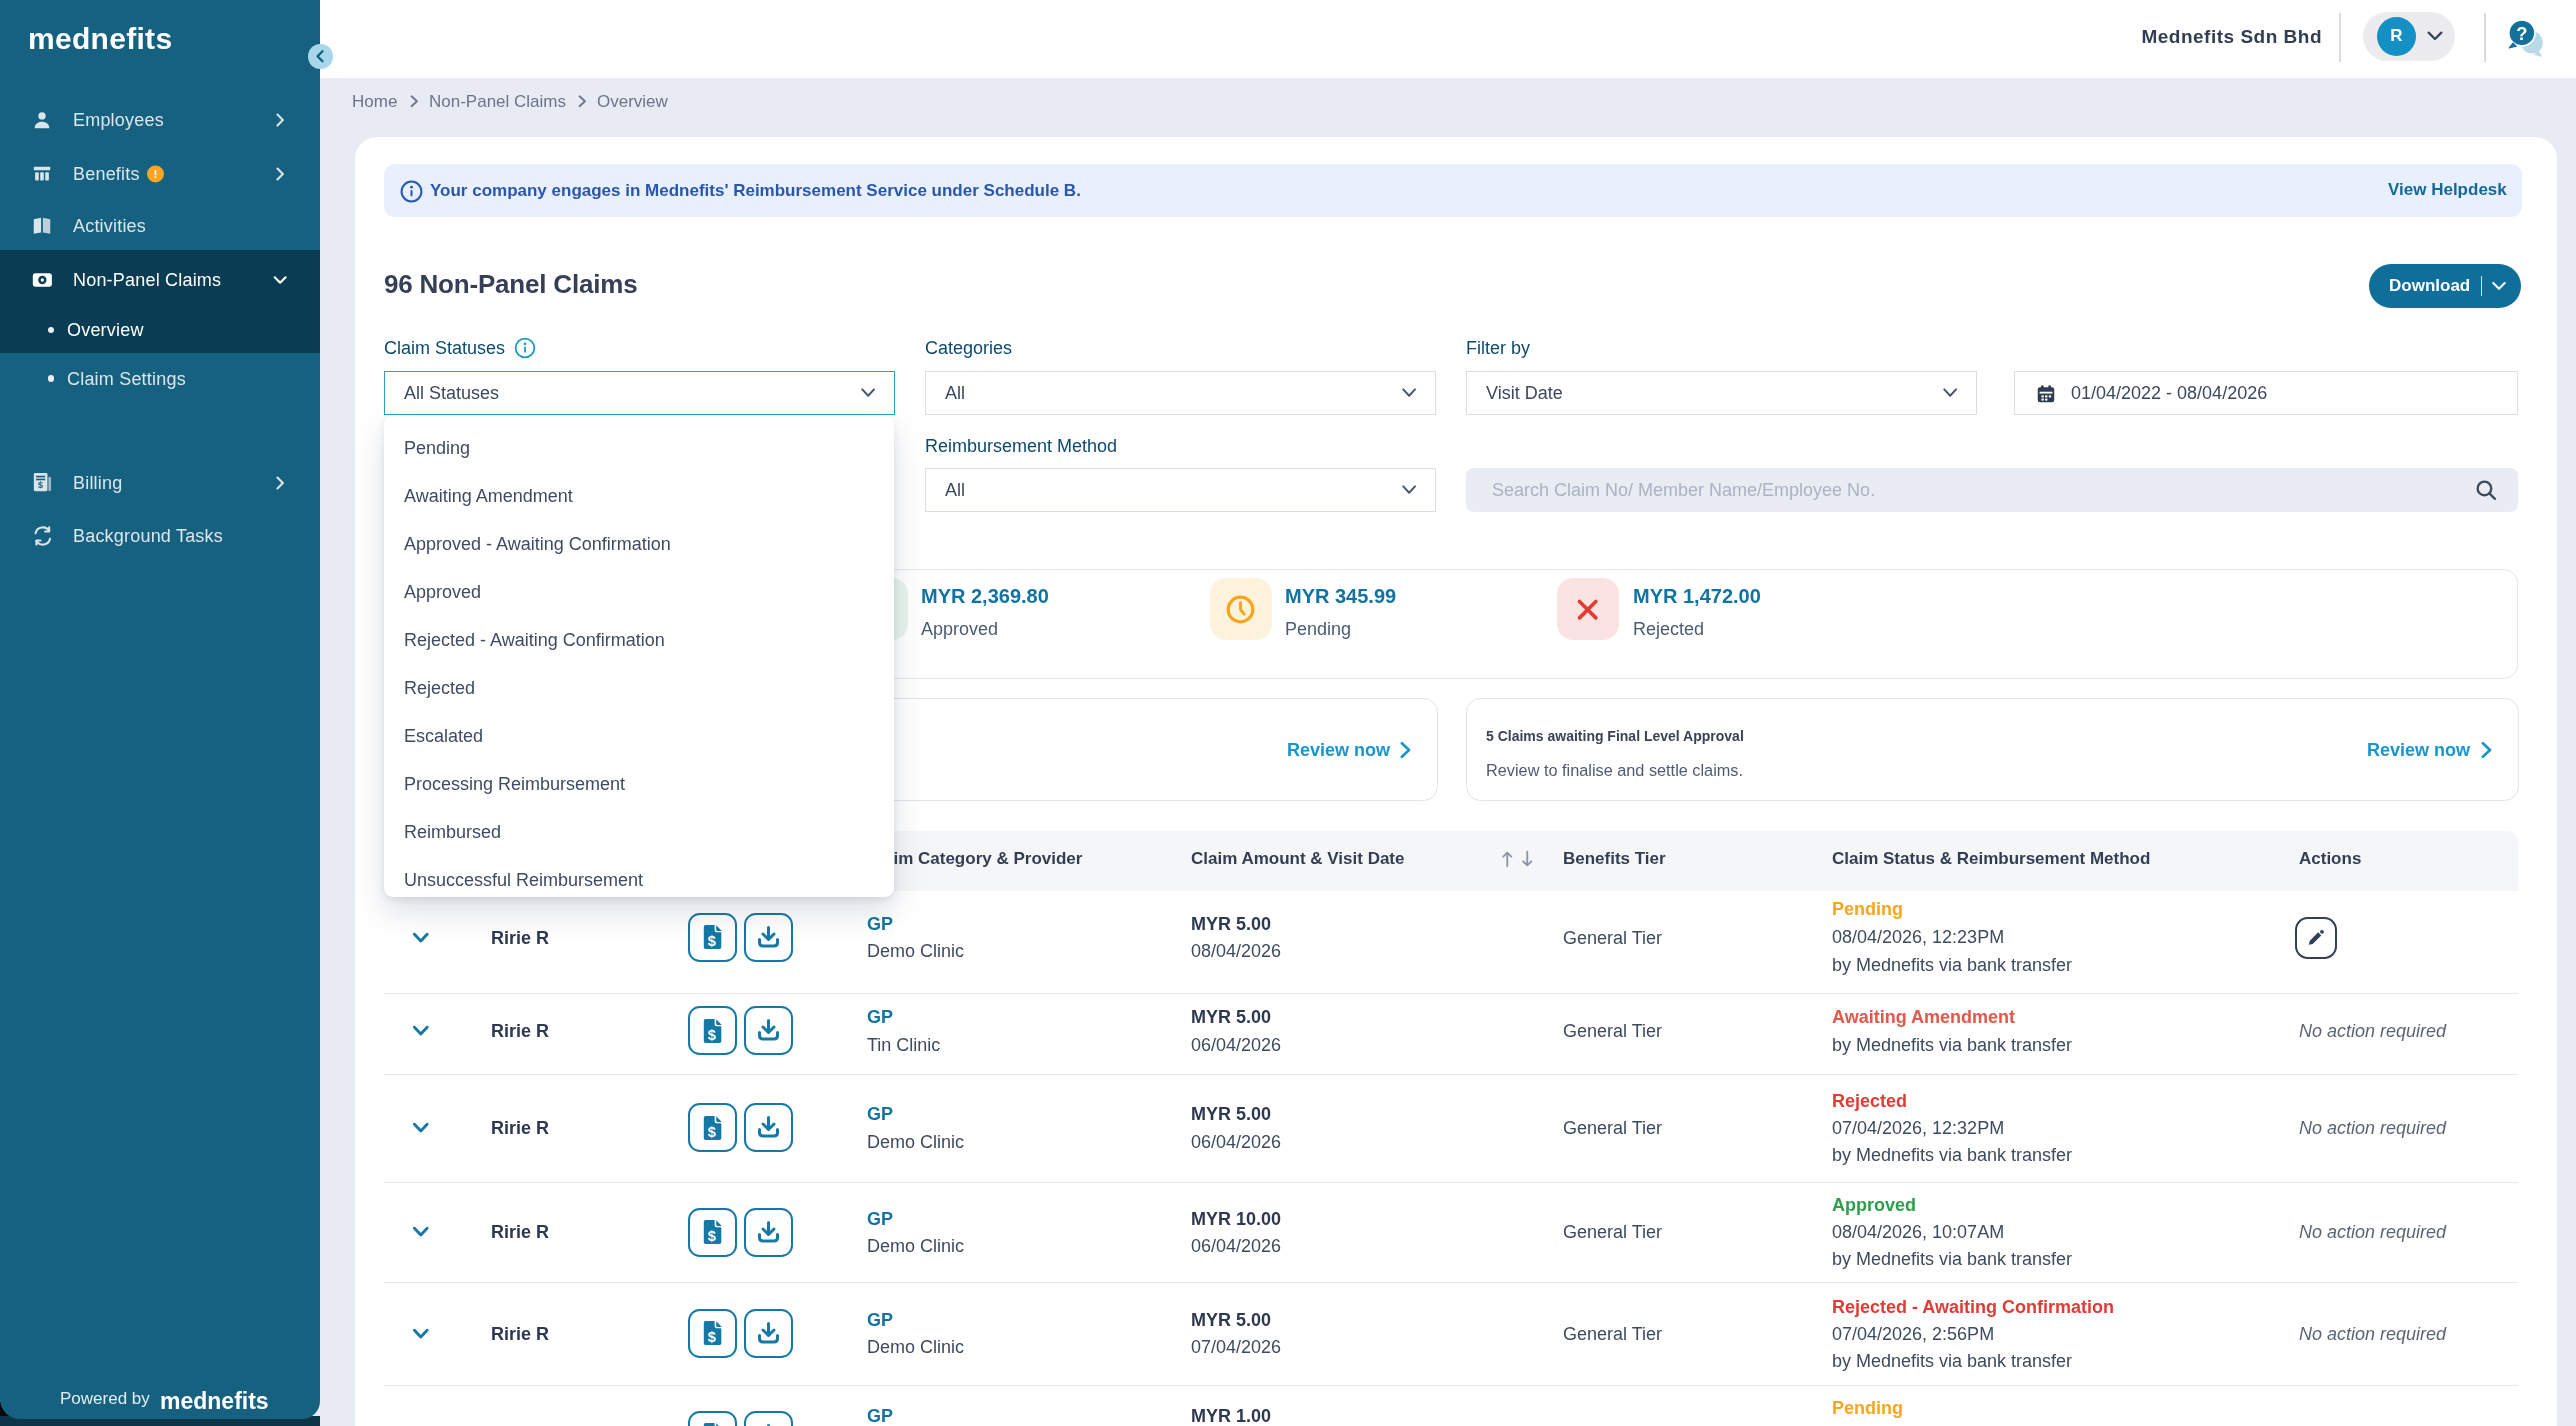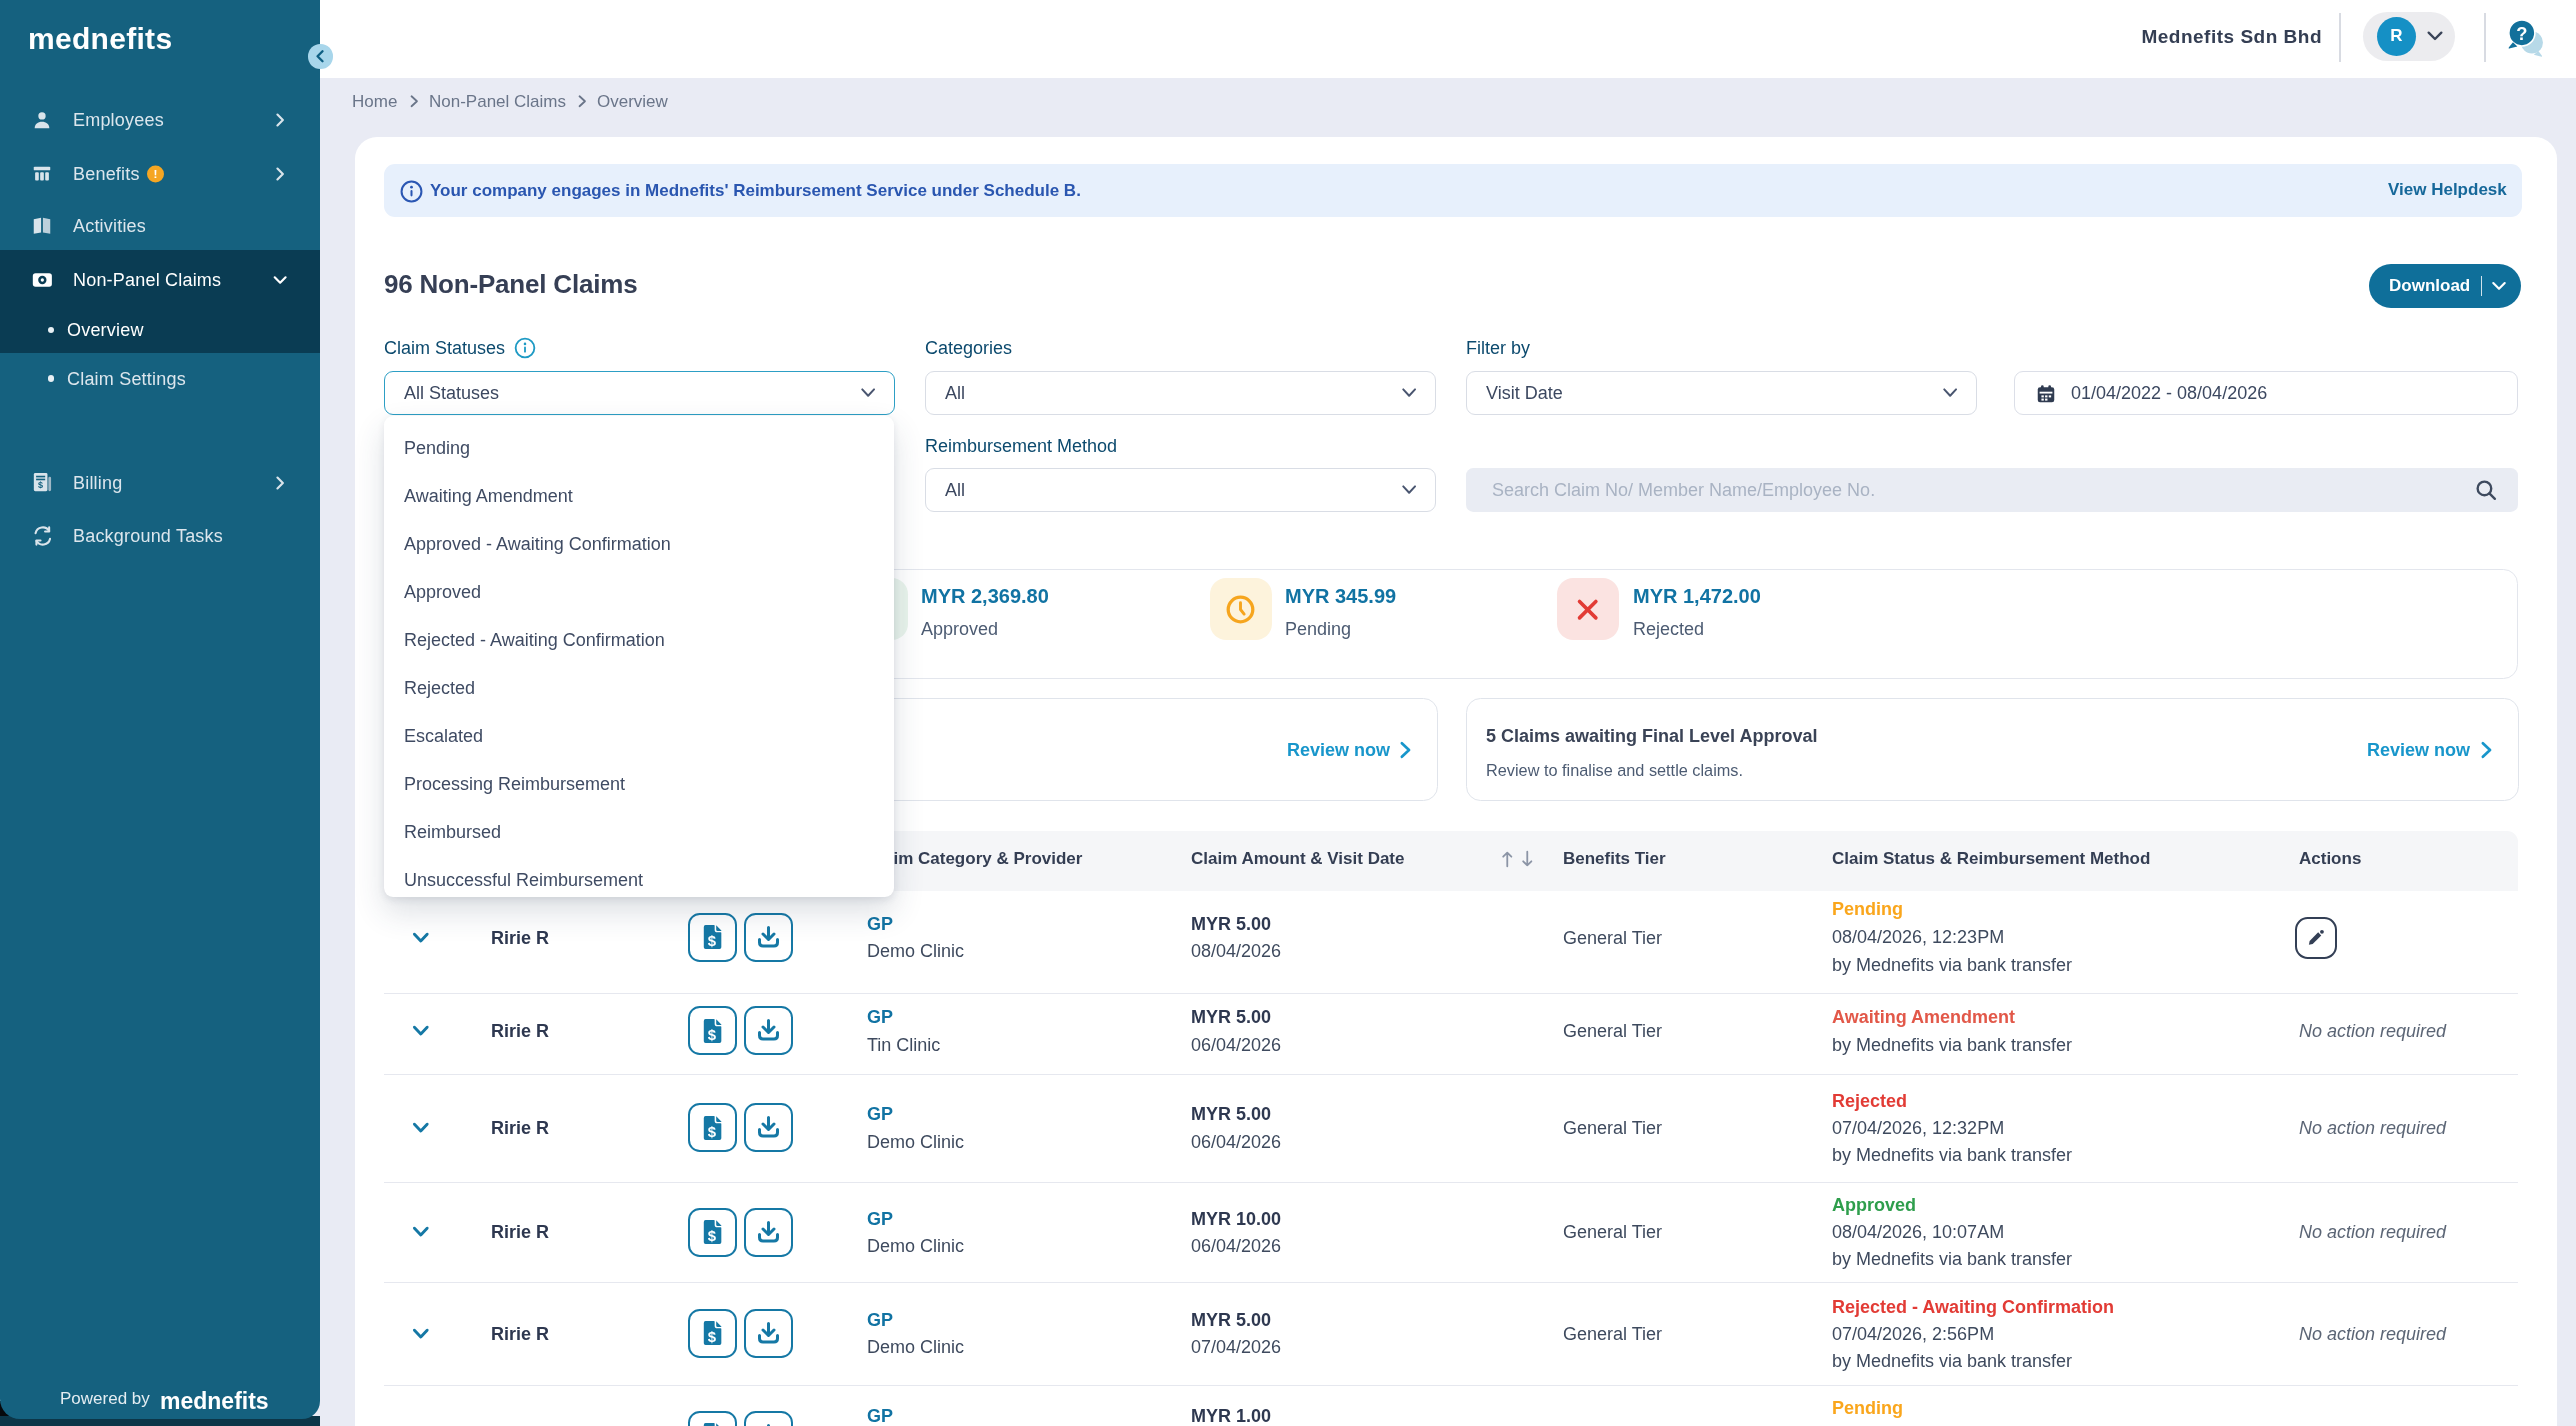--- a/index.html
+++ b/index.html
@@ -1,19 +1,19 @@
 <!DOCTYPE html>
 <html style="font-size:14.5px"><head>
 <meta charset="utf-8">
 <style>
   html,body{margin:0;padding:0;}
   body{width:2576px;height:1426px;overflow:hidden;font-family:"Liberation Sans",sans-serif;}
   #root{position:relative;width:2576px;height:1426px;background:#E9EBF4;overflow:hidden;}
   .abs{position:absolute;}
-  .sel{position:absolute;height:44px;background:#fff;border:1.4px solid #D9DDE5;border-radius:9px;box-sizing:border-box;}
+  .sel{position:absolute;height:44px;background:#fff;border:1.4px solid #D9DDE5;border-radius:0;box-sizing:border-box;}
   .sel .t{position:absolute;left:19px;top:50%;transform:translateY(-50%);font-size:18px;color:#3C4860;}
   .sel svg.chev{position:absolute;right:18px;top:50%;transform:translateY(-50%);}
   .lbl{position:absolute;font-size:18px;color:#0c4a6e;transform:translateY(-50%);}
   .mi{position:absolute;left:0;width:320px;height:53px;}
   .mi .ic{position:absolute;left:31px;top:50%;transform:translateY(-50%);}
   .mi .tx{position:absolute;left:73px;top:50%;transform:translateY(-50%);font-size:18px;color:#DCE6ED;letter-spacing:0.2px;}
   .mi .ch{position:absolute;left:272px;top:50%;transform:translateY(-50%);}
   .sub .dot{position:absolute;left:48px;top:50%;margin-top:-3.2px;width:6.3px;height:6.3px;border-radius:50%;background:#E8F0F5;}
   .sub .tx{left:67px;}
   .opt{position:absolute;left:21px;font-size:18px;color:#3F4B63;transform:translateY(-50%);}
@@ -240,21 +240,21 @@
     </svg>
 <div class="abs" style="left:1633px;top:596px;transform:translateY(-50%);font-size:20px;font-weight:bold;color:#1173A3;">MYR 1,472.00</div>
 <div class="abs" style="left:1633px;top:629px;transform:translateY(-50%);font-size:18px;color:#4C5B72;">Rejected</div>
 
 <div class="abs" style="left:384px;top:698px;width:1054px;height:103px;background:#fff;border:1.4px solid #E0E4EB;border-radius:14.5px;box-sizing:border-box;"></div>
 <div class="abs" style="left:1287px;top:750px;transform:translateY(-50%);font-size:18px;font-weight:bold;color:#1896CB;">Review now</div>
 <svg class="abs" style="left:1396px;top:741px;" width="18" height="18" viewBox="0 0 20 20">
       <path d="M6.5 2.5l8 7.5-8 7.5" fill="none" stroke="#1896CB" stroke-width="3" stroke-linecap="round" stroke-linejoin="round"></path>
     </svg>
 <div class="abs" style="left:1466px;top:698px;width:1053px;height:103px;background:#fff;border:1.4px solid #E0E4EB;border-radius:14.5px;box-sizing:border-box;"></div>
-<div class="abs" style="left:1486px;top:736px;transform:translateY(-50%);font-size:18px;font-weight:bold;color:#3A4356;">5 Claims awaiting Final Level Approval</div>
+<div class="abs" style="left:1486px;top:736px;transform:translateY(-50%);font-size:14px;font-weight:bold;color:#3A4356;">5 Claims awaiting Final Level Approval</div>
 <div class="abs" style="left:1486px;top:770px;transform:translateY(-50%);font-size:16.3px;color:#4C5B72;">Review to finalise and settle claims.</div>
 <div class="abs" style="left:2367px;top:750px;transform:translateY(-50%);font-size:18px;font-weight:bold;color:#1896CB;">Review now</div>
 <svg class="abs" style="left:2477px;top:741px;" width="18" height="18" viewBox="0 0 20 20">
       <path d="M6.5 2.5l8 7.5-8 7.5" fill="none" stroke="#1896CB" stroke-width="3" stroke-linecap="round" stroke-linejoin="round"></path>
     </svg>
 
 <div class="abs" style="left:384px;top:831px;width:2134px;height:60px;background:#F5F6F8;border-radius:11px 11px 0 0;"></div>
 <div class="hlb" style="left:867px;top:859px;">Claim Category &amp; Provider</div>
 <div class="hlb" style="left:1191px;top:859px;">Claim Amount &amp; Visit Date</div>
 <div class="hlb" style="left:1563px;top:859px;">Benefits Tier</div>

